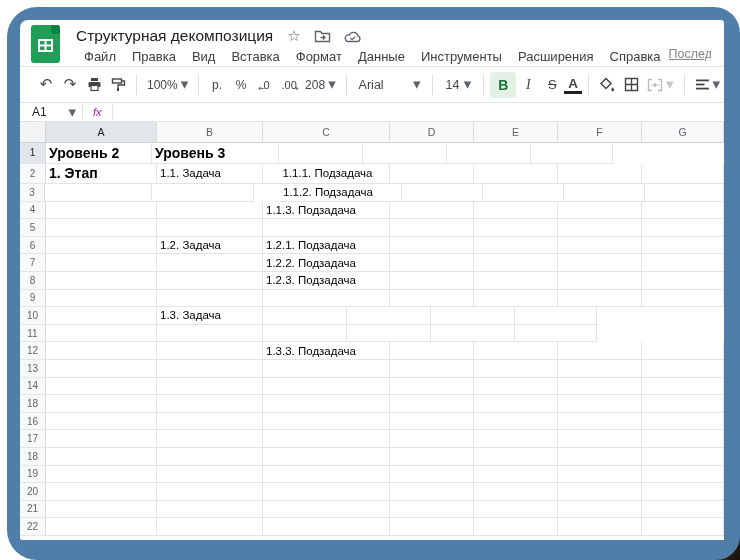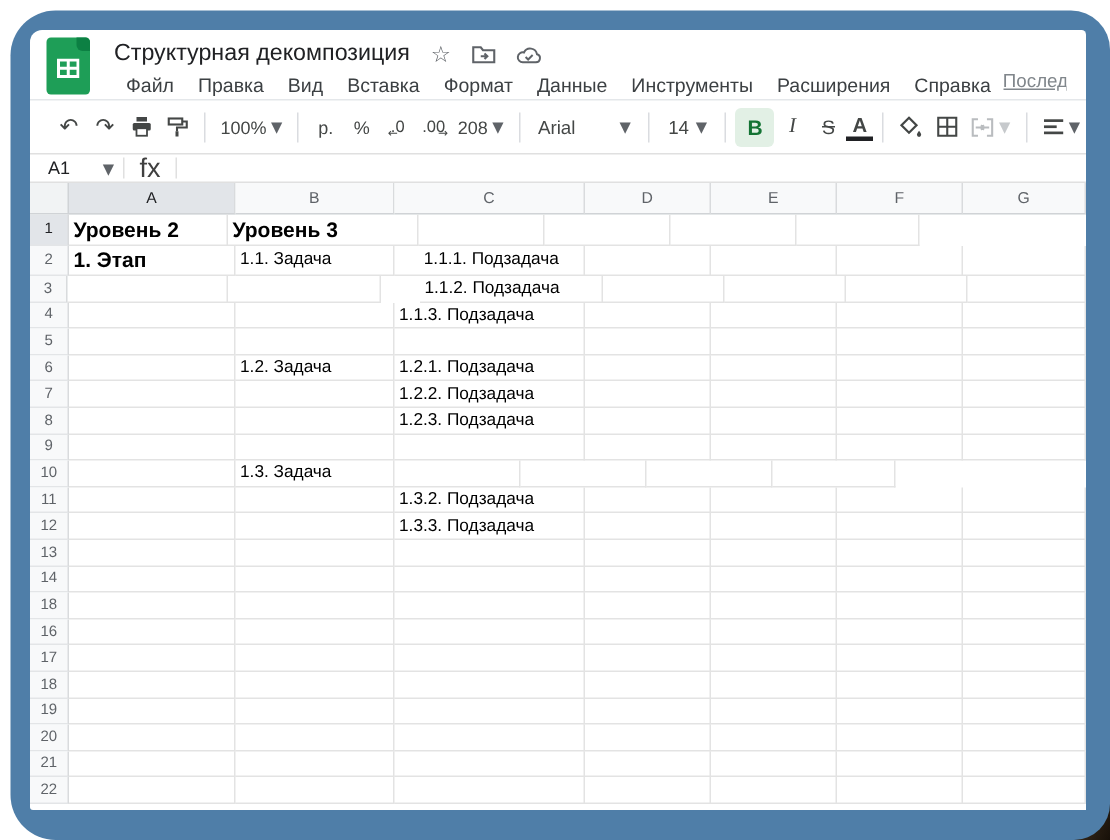--- a/index.html
+++ b/index.html
@@ -46,21 +46,21 @@
   .s-btn { text-decoration:line-through; font-size:13px; }
   .a-btn { font-size:13.5px; font-weight:bold; border-bottom:3px solid #202124;
     height:18px; line-height:15px; border-radius:0; min-width:16px; }
   .disabled { color:#b9bcbf; } .disabled .caret{ color:#c6c9cc; }
 
   
   .formula-bar { height:20px; border-top:1px solid #e0e0e0; border-bottom:1px solid #e0e0e0;
     display:flex; align-items:center; font-size:12px; color:#202124; }
   .name-box { width:62px; display:flex; align-items:center; justify-content:space-between;
     padding:0 6px 0 12px; }
-  .fx { color:#404040; font-size:18px; padding:0 10px; }
+  .fx { font-style:italic; color:#a21caf; font-size:11px; padding:0 10px; }
   .f-sep { width:1px; height:14px; background:#e0e0e0; }
 
   
   .grid { position:relative; }
   .colhdr-row { display:flex; height:21px; }
   .corner { width:26px; background:#f1f3f4; border:1px solid #d0d3d6; border-left:none; border-top:none; }
   .colhdr { background:#f8f9fa; border-right:1px solid #d9dbdd; border-bottom:1px solid #d0d3d6;
     font-size:10.5px; color:#5f6368; text-align:center; line-height:20px; }
   .colhdr.active { background:#e2e5e9; color:#202124; }
   .grow { display:flex; height:17.6px; }
@@ -462,23 +462,20 @@
           </div>
         </div>
         <div class="grow">
           <div class="rowhdr">11</div>
           <div class="cell" style="width: 111px;">
             <span></span>
           </div>
           <div class="cell" style="width: 106px;">
             <span></span>
           </div>
-          <div class="cell" style="width: 127px;">
-            <span>1.3.2. Подзадача</span>
-          </div>
           <div class="cell" style="width: 84px;">
             <span></span>
           </div>
           <div class="cell" style="width: 84px;">
             <span></span>
           </div>
           <div class="cell" style="width: 84px;">
             <span></span>
           </div>
           <div class="cell" style="width: 82px;">

